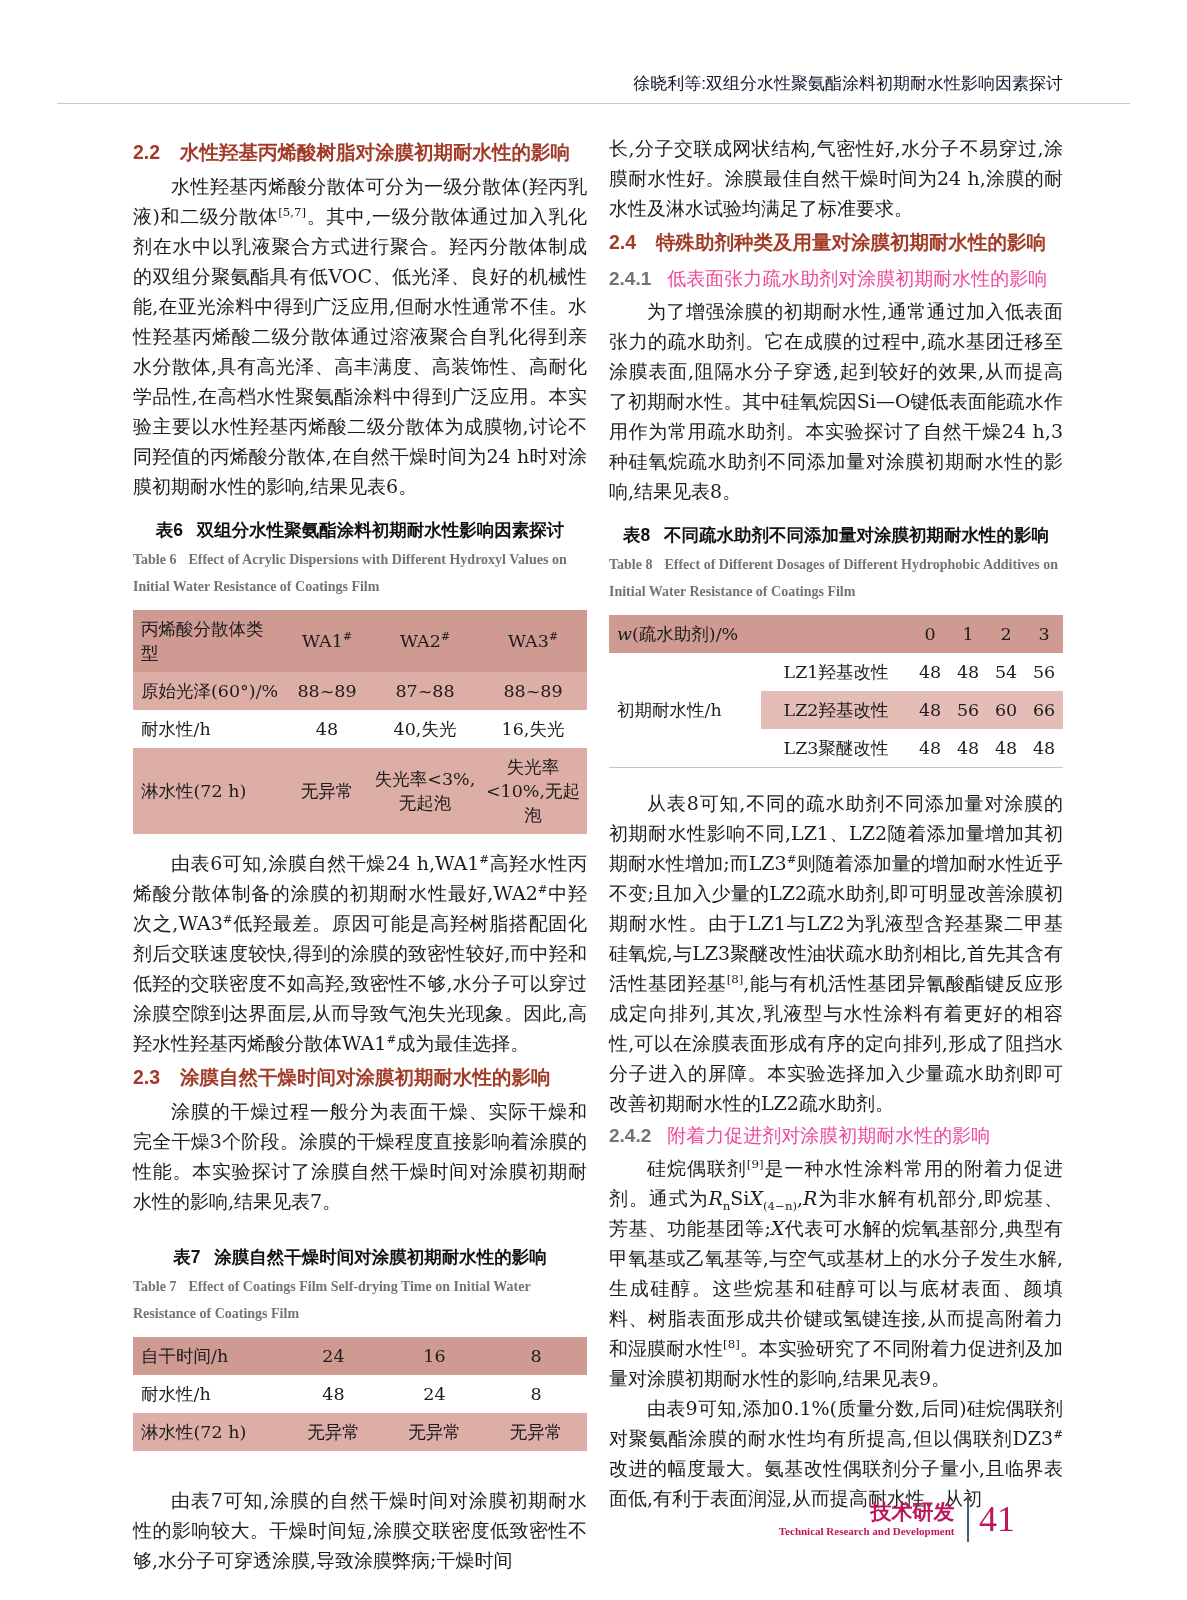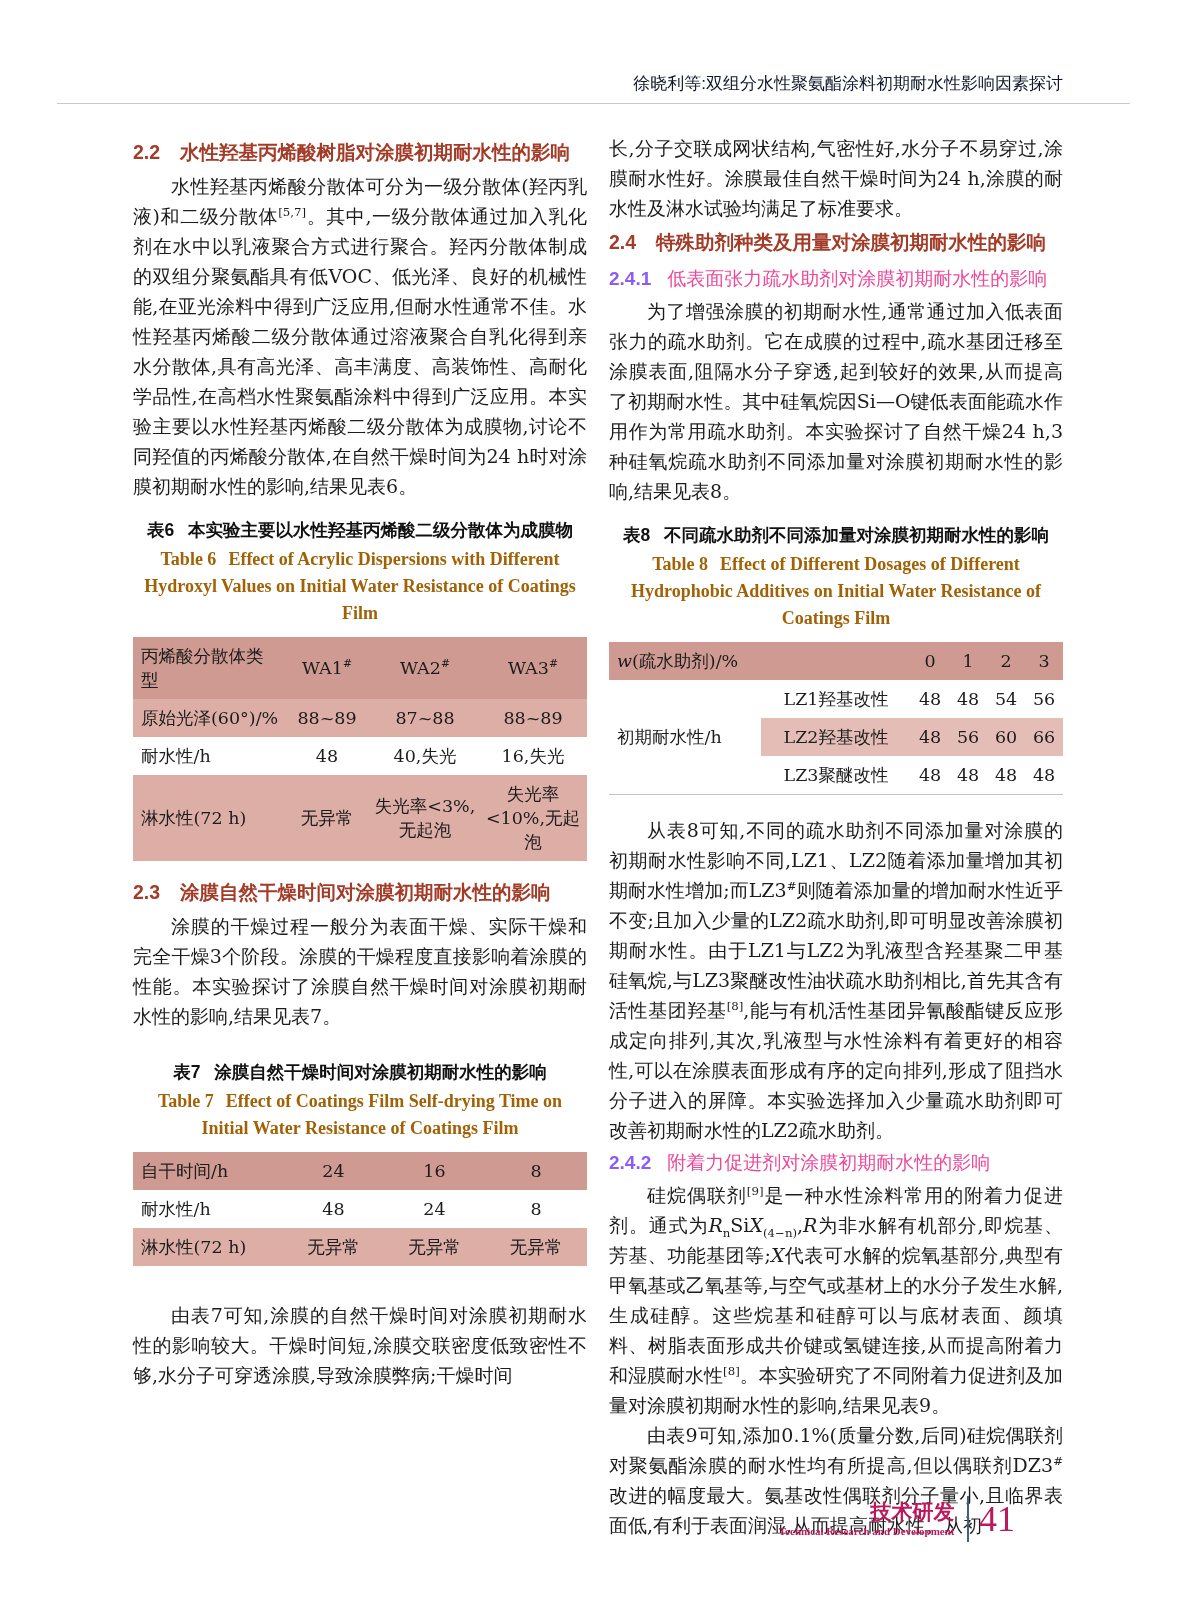--- a/index.html
+++ b/index.html
@@ -29,32 +29,32 @@
   .p.noind { text-indent:0; }
   sup { font-size:0.62em; vertical-align:super; line-height:0; }
   sub { font-size:0.62em; vertical-align:sub; line-height:0; }
   i { font-style:italic; }
   .h1 {
     font-family:"Liberation Sans",sans-serif; font-weight:bold;
     font-size:19.5px; line-height:34px; color:#a23b28; margin:2px 0 2px 0;
   }
   .h1 .num { margin-right:20px; }
   .h2 { font-size:19px; line-height:34px; }
-  .h2 .num { font-family:"Liberation Sans",sans-serif; font-weight:bold; color:#8b5cf6; margin-right:16px; }
+  .h2 .num { font-family:"Liberation Sans",sans-serif; font-weight:bold; color:#737373; margin-right:16px; }
   .h2 .ttl { color:#ec4899; }
   
   .tblock { margin:16px 0 14px 0; }
   .cap-zh {
     text-align:center; font-family:"Liberation Sans",sans-serif; font-weight:bold;
     font-size:17.5px; line-height:27px; color:#111;
   }
   .cap-zh .cap-label { margin-right:14px; }
   .cap-en {
-    text-align:center; font-weight:bold; font-size:18px; line-height:27px;
-    font-family:"Liberation Serif",serif; color:#a16207; margin-top:2px;
+    font-weight:bold; font-size:14px; line-height:27px;
+    font-family:"Liberation Serif",serif; color:#737373; margin-top:2px;
   }
   .cap-en .cap-label { margin-right:12px; }
   table { border-collapse:collapse; width:100%; table-layout:fixed; margin-top:10px; }
   td {
     font-size:17.5px; line-height:24px; text-align:center; vertical-align:middle;
     padding:7px 3px;
   }
   td.al-l { text-align:left; padding-left:8px; }
   tr.rh  { background:#cf9a92;border-radius:9px; }
   tr.rs  { background:#dcaea6; }
@@ -86,21 +86,21 @@
     <div class="col left">
 
       <div class="h1">
         <span class="num">2.2</span><span class="ttl">水性羟基丙烯酸树脂对涂膜初期耐水性的影响</span>
       </div>
 
       <div class="p">水性羟基丙烯酸分散体可分为一级分散体(羟丙乳液)和二级分散体<sup>[5,7]</sup>。其中,一级分散体通过加入乳化剂在水中以乳液聚合方式进行聚合。羟丙分散体制成的双组分聚氨酯具有低VOC、低光泽、良好的机械性能,在亚光涂料中得到广泛应用,但耐水性通常不佳。水性羟基丙烯酸二级分散体通过溶液聚合自乳化得到亲水分散体,具有高光泽、高丰满度、高装饰性、高耐化学品性,在高档水性聚氨酯涂料中得到广泛应用。本实验主要以水性羟基丙烯酸二级分散体为成膜物,讨论不同羟值的丙烯酸分散体,在自然干燥时间为24 h时对涂膜初期耐水性的影响,结果见表6。</div>
 
       <div class="tblock">
         <div class="cap-zh">
-          <span class="cap-label">表6</span><span>本实验主要以水性羟基丙烯酸二级分散体为成膜物</span>
+          <span class="cap-label">表6</span><span>双组分水性聚氨酯涂料初期耐水性影响因素探讨</span>
         </div>
         <div class="cap-en">
           <span class="cap-label">Table 6</span><span>Effect of Acrylic Dispersions with Different Hydroxyl Values on Initial Water Resistance of Coatings Film</span>
         </div>
         <table class="t6">
           <colgroup>
               <col style="width:150px">
               <col style="width:88px">
               <col style="width:108px">
               <col style="width:108px">
@@ -127,20 +127,21 @@
               <tr class="rs">
                 <td class="al-l">淋水性(72 h)</td>
                 <td>无异常</td>
                 <td>失光率&lt;3%,无起泡</td>
                 <td>失光率&lt;10%,无起泡</td>
               </tr>
             </tbody>
           </table>
       </div>
 
+      <div class="p">由表6可知,涂膜自然干燥24 h,WA1<sup>#</sup>高羟水性丙烯酸分散体制备的涂膜的初期耐水性最好,WA2<sup>#</sup>中羟次之,WA3<sup>#</sup>低羟最差。原因可能是高羟树脂搭配固化剂后交联速度较快,得到的涂膜的致密性较好,而中羟和低羟的交联密度不如高羟,致密性不够,水分子可以穿过涂膜空隙到达界面层,从而导致气泡失光现象。因此,高羟水性羟基丙烯酸分散体WA1<sup>#</sup>成为最佳选择。</div>
 
       <div class="h1">
         <span class="num">2.3</span><span class="ttl">涂膜自然干燥时间对涂膜初期耐水性的影响</span>
       </div>
 
       <div class="p">涂膜的干燥过程一般分为表面干燥、实际干燥和完全干燥3个阶段。涂膜的干燥程度直接影响着涂膜的性能。本实验探讨了涂膜自然干燥时间对涂膜初期耐水性的影响,结果见表7。</div>
 
       <div class="tblock" style="margin-top:28px; margin-bottom:22px;">
         <div class="cap-zh">
           <span class="cap-label">表7</span><span>涂膜自然干燥时间对涂膜初期耐水性的影响</span>

